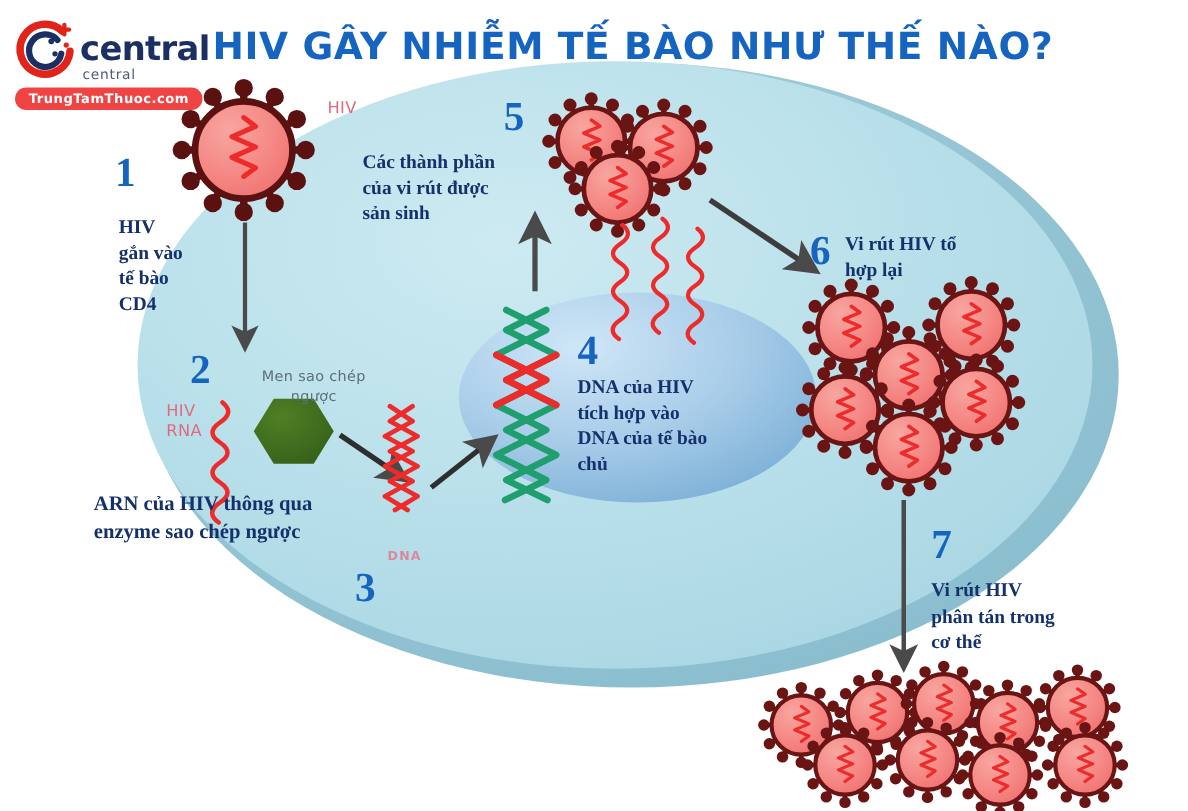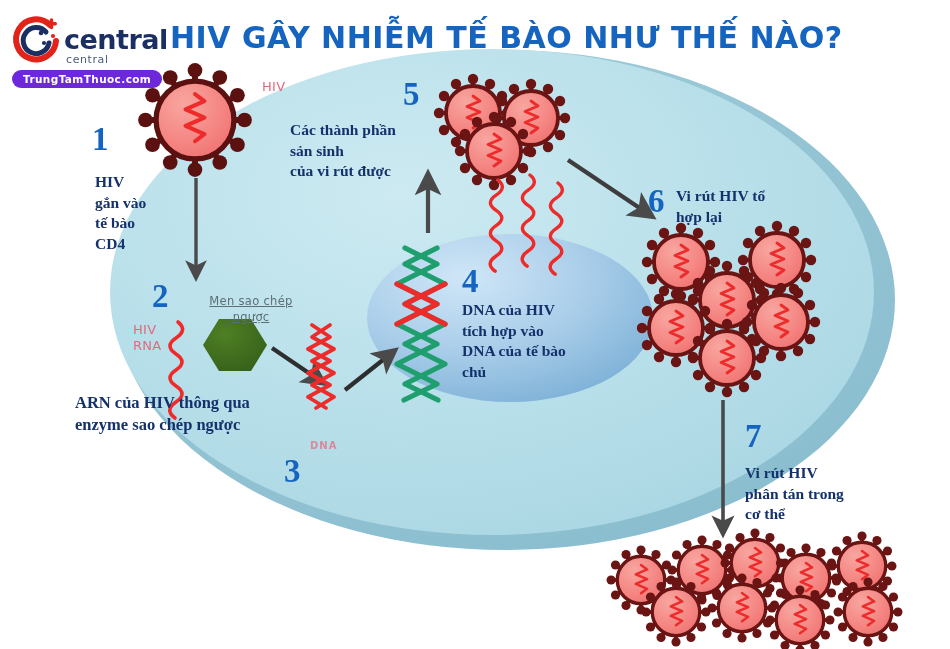--- a/index.html
+++ b/index.html
@@ -24,21 +24,21 @@
     font-size:27px;font-weight:700;color:#1b2f63;letter-spacing:-.5px;
     line-height:1;
   }
   .logo-sub{
     position:absolute;left:60px;top:40px;
     font-family:"DejaVu Sans", sans-serif;
     font-size:11px;color:#4a5a7a;letter-spacing:.6px;line-height:1;
   }
   .logo-badge{
     position:absolute;left:6px;top:56px;
-    background:#6d28d9;color:#fff;border-radius:9px;
+    background:#ef4444;color:#fff;border-radius:9px;
     font-family:"DejaVu Sans", sans-serif;
     font-size:10.5px;font-weight:700;letter-spacing:.4px;
     padding:2.5px 11px 3px 11px;white-space:nowrap;
   }
 
   
   #title{
     left:170px;top:20px;width:660px;
     font-family:"DejaVu Sans", sans-serif;
     font-size:30px;font-weight:700;
@@ -86,21 +86,21 @@
   #p4n{left:462px;top:265px;}
   #p4c{left:462px;top:300px;width:175px;}
   #p5n{left:403px;top:78px;}
   #p5c{left:290px;top:120px;width:160px;}
   #p6n{left:648px;top:185px;}
   #p6c{left:676px;top:186px;width:180px;}
   #p7n{left:745px;top:420px;}
   #p7c{left:745px;top:463px;width:160px;}
   #hivTag{left:262px;top:79px;}
   #rnaTag{left:133px;top:322px;}
-  #enzTag{left:196px;top:294px;width:110px;text-align:center;text-decoration:underline;}
+  #enzTag{left:196px;top:294px;width:110px;text-align:center;}
   #dnaTag{left:310px;top:440px;}
 </style>
 </head>
 <body>
 
 <div id="stage">
 
   <svg id="art" viewBox="0 0 950 649">
     <defs>
       <radialGradient id="gCell" cx="38%" cy="30%" r="85%">
@@ -360,22 +360,22 @@
 
   <div class="cap" id="p4c">
     <div>DNA của HIV</div>
     <div>tích hợp vào</div>
     <div>DNA của tế bào</div>
     <div>chủ</div>
   </div>
 
   <div class="cap" id="p5c">
     <div>Các thành phần</div>
+    <div>của vi rút được</div>
     <div>sản sinh</div>
-    <div>của vi rút được</div>
   </div>
 
   <div class="cap" id="p6c">
     <div>Vi rút HIV tổ</div>
     <div>hợp lại</div>
   </div>
 
   <div class="cap" id="p7c">
     <div>Vi rút HIV</div>
     <div>phân tán trong</div>

